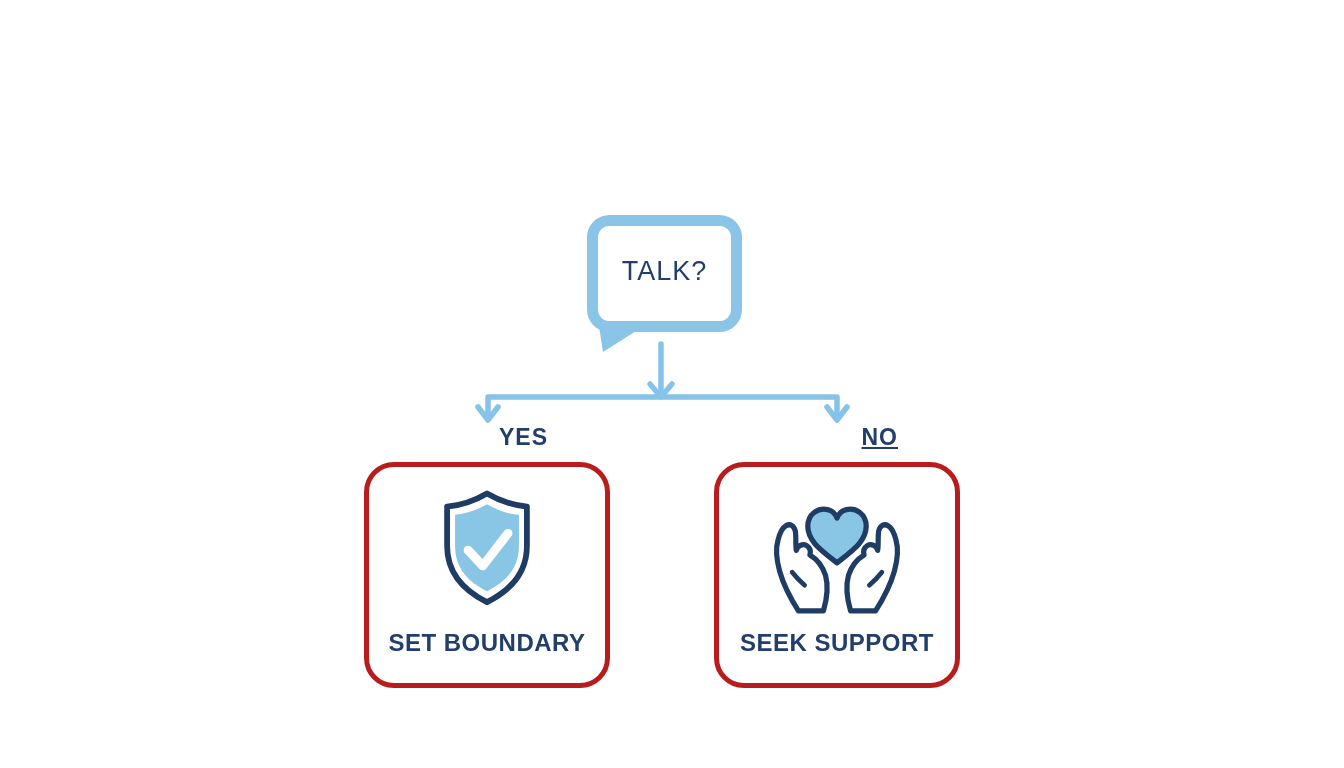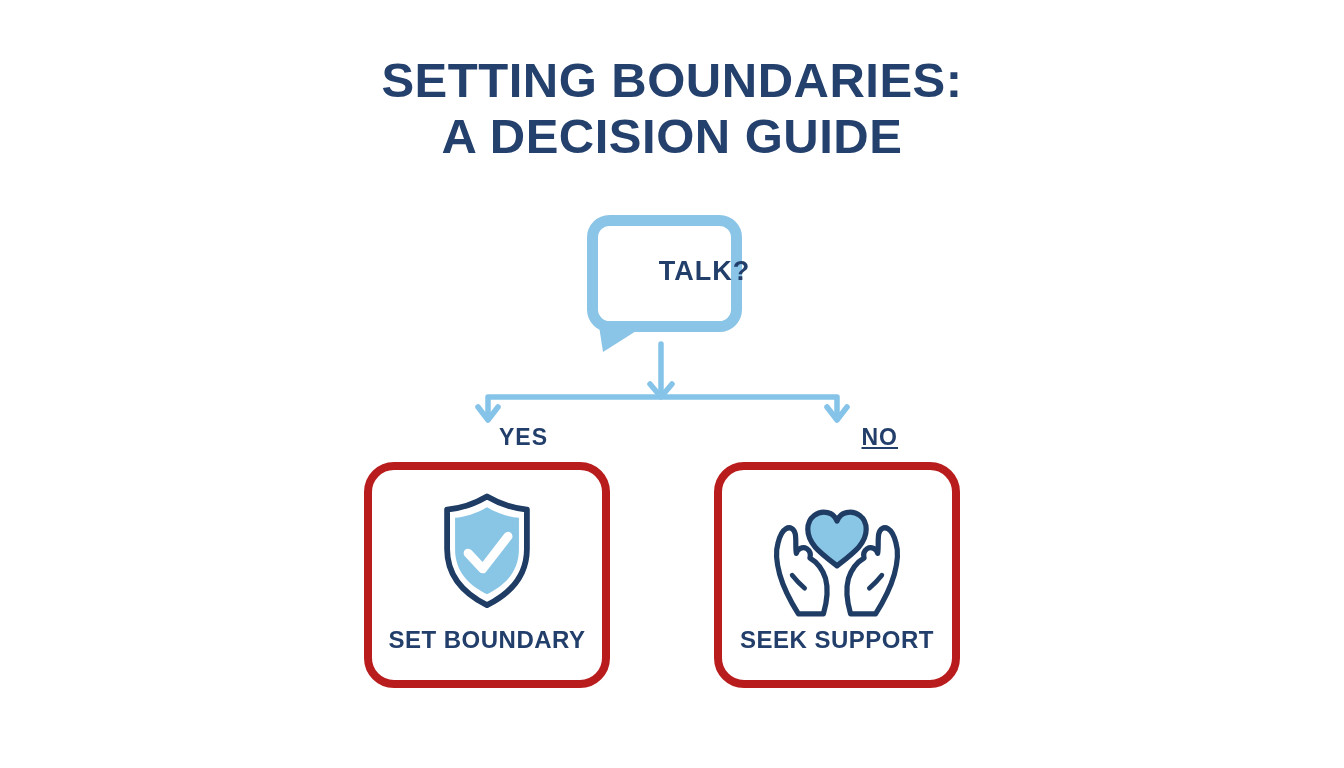--- a/index.html
+++ b/index.html
@@ -10,52 +10,48 @@
   }
   .title{
     position:absolute;top:52px;left:0;width:100%;
     text-align:center;color:#24406c;font-weight:bold;
     font-size:49px;line-height:56px;letter-spacing:0.5px;
   }
   .bubble-wrap{position:absolute;left:587px;top:215px;width:155px;height:140px;}
   .bubble-text{
     position:absolute;left:587px;top:215px;width:155px;height:112px;
     display:flex;align-items:center;justify-content:center;
-    color:#223e6a;font-weight:bold;font-size:27px;letter-spacing:1px;margin-left:40px;
+    color:#223e6a;font-weight:normal;font-size:27px;letter-spacing:1px;
   }
   .connector{position:absolute;left:470px;top:336px;width:380px;height:96px;}
   .branch-label{
     position:absolute;top:424px;width:120px;text-align:right;
     color:#223e6a;font-weight:bold;font-size:23px;letter-spacing:1px;
   }
   .branch-label.yes{left:428px;}
   .branch-label.no{left:778px;text-decoration:underline;}
   .outcome-card{
     position:absolute;top:462px;width:246px;height:226px;box-sizing:border-box;
-    background:#ffffff;border:8px solid #b91c1c;border-radius:30px;
+    background:#ffffff;border:5px solid #b91c1c;border-radius:30px;
   }
   .outcome-card.left{left:364px;}
   .outcome-card.right{left:714px;}
   .card-icon{position:absolute;left:50%;transform:translateX(-50%);}
   .card-icon.shield{top:20px;}
   .card-icon.hands{top:28px;}
   .outcome-label{
     position:absolute;bottom:26px;left:0;width:100%;text-align:center;
     color:#223e6a;font-weight:bold;font-size:24px;letter-spacing:0.5px;
   }
 </style>
 </head>
 <body>
 
 <div class="canvas">
 
-  <div class="title">
-    <div>SETTING BOUNDARIES:</div>
-    <div>A DECISION GUIDE</div>
-  </div>
 
   <div class="bubble-wrap">
     <svg width="155" height="140" viewBox="0 0 155 140">
       <polygon points="10,98 68,104 16,137" fill="#8ac4e6"></polygon>
       <rect x="5.5" y="5.5" width="144" height="106" rx="17" ry="17" fill="#ffffff" stroke="#8ac4e6" stroke-width="11"></rect>
     </svg>
   </div>
   <div class="bubble-text">TALK?</div>
 
   <svg class="connector" viewBox="0 0 380 96">

